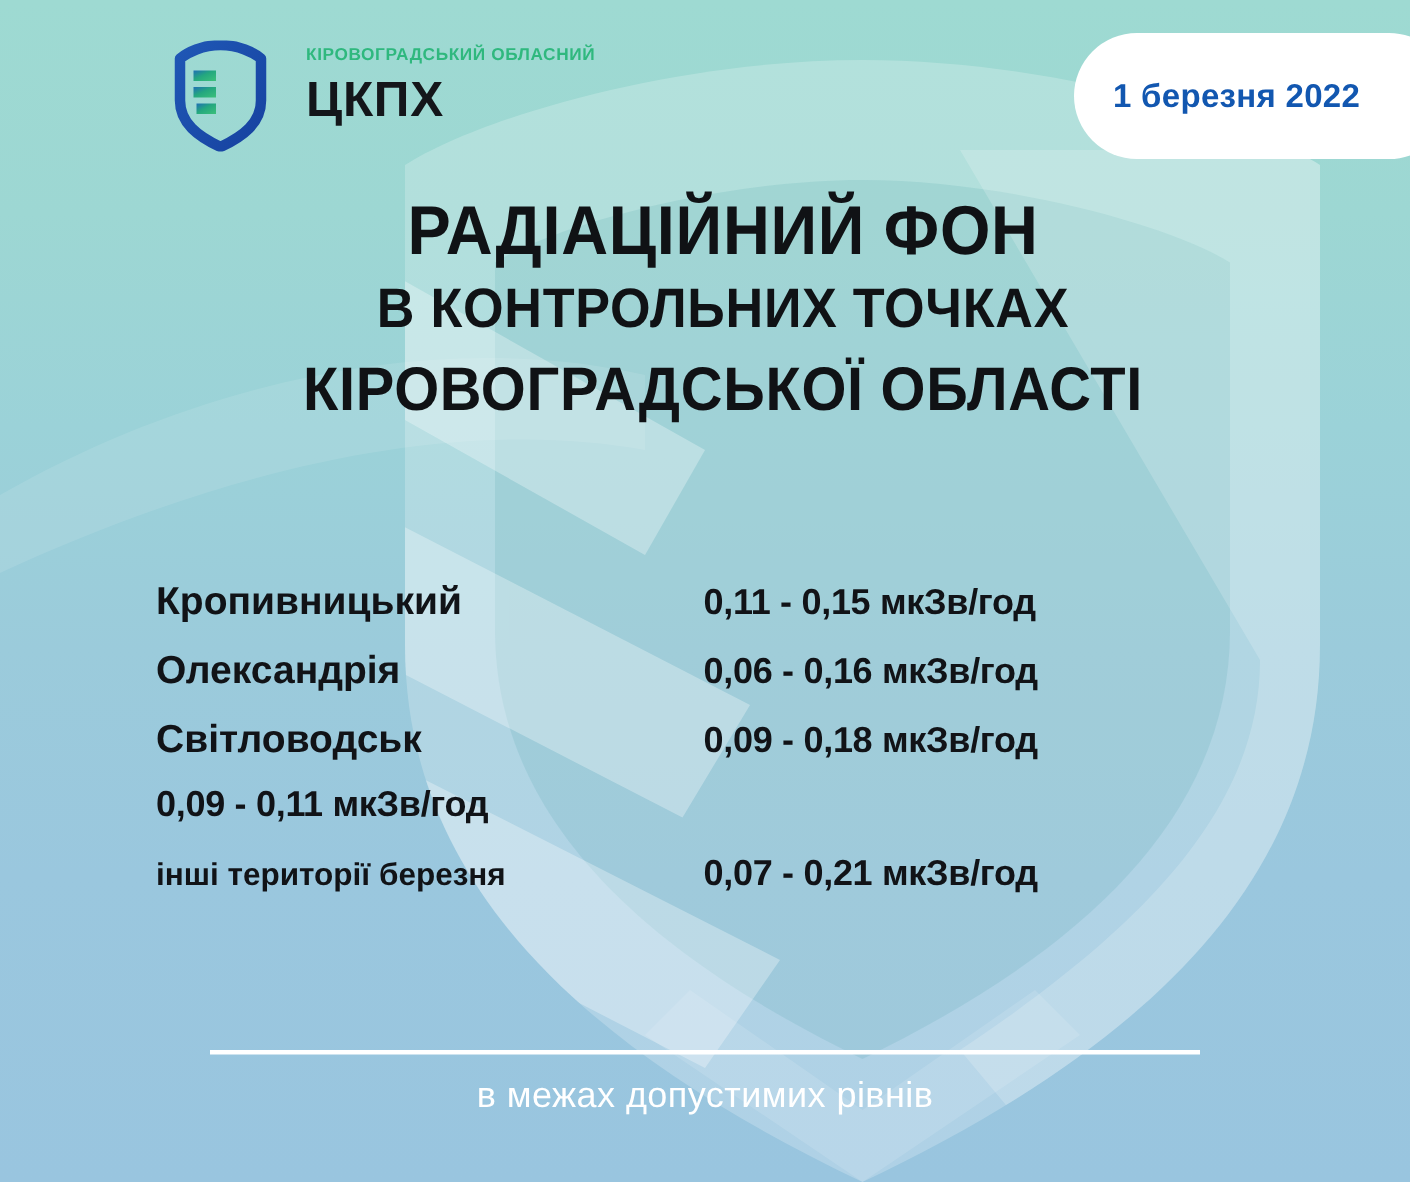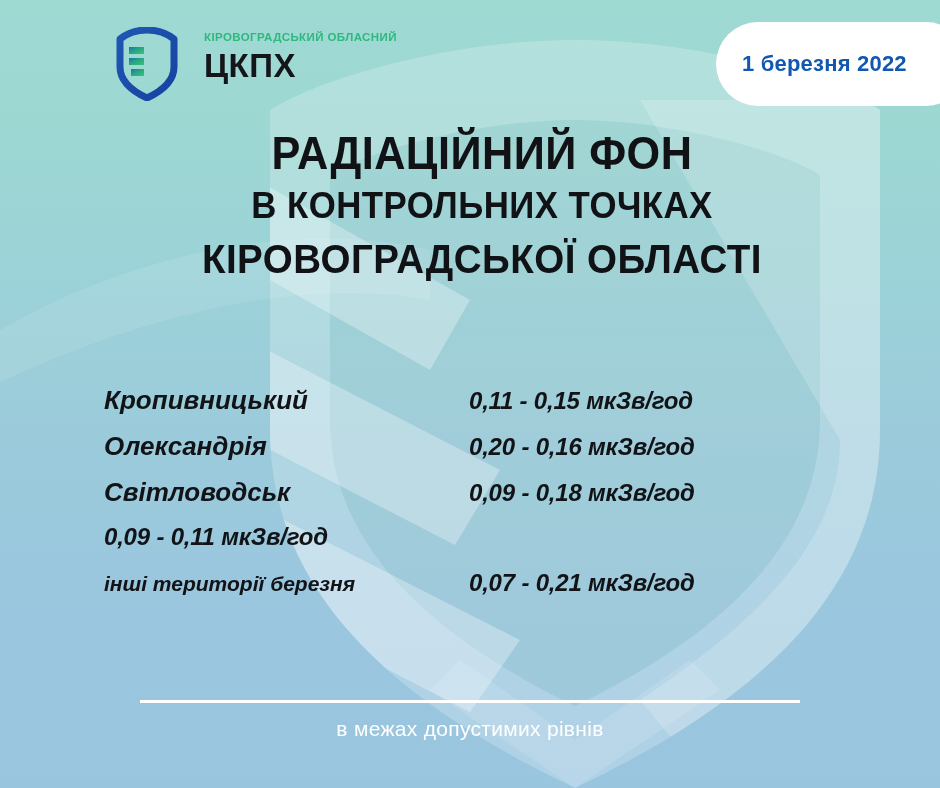--- a/index.html
+++ b/index.html
@@ -112,21 +112,20 @@
     line-height: 54px;
     transform: scaleX(0.94);
   }
 
   
   .data-block {
     position: absolute;
     left: 104px;
     top: 385px;
     width: 740px;
-    font-style: italic;
   }
   .data-row {
     display: flex;
     align-items: baseline;
     height: 46px;
   }
   .row-label {
     width: 365px;
     font-size: 26px;
     font-weight: bold;
@@ -150,21 +149,21 @@
     width: 660px;
     text-align: center;
   }
   .footer-rule {
     height: 3px;
     background: #ffffff;
     width: 100%;
   }
   .footer-text {
     margin-top: 14px;
-    font-size: 21px;
+    font-size: 24px;
     color: #ffffff;
     letter-spacing: 0.3px;
     white-space: nowrap;
   }
 </style>
 </head>
 <body>
 
 <div id="poster">
 
@@ -254,21 +253,21 @@
     <div class="title-l3">КІРОВОГРАДСЬКОЇ ОБЛАСТІ</div>
   </div>
 
   <div class="data-block">
     <div class="data-row">
       <div class="row-label">Кропивницький</div>
       <div class="row-value">0,11 - 0,15 мкЗв/год</div>
     </div>
     <div class="data-row">
       <div class="row-label">Олександрія</div>
-      <div class="row-value">0,20 - 0,16 мкЗв/год</div>
+      <div class="row-value">0,06 - 0,16 мкЗв/год</div>
     </div>
     <div class="data-row">
       <div class="row-label">Світловодськ</div>
       <div class="row-value">0,09 - 0,18 мкЗв/год</div>
     </div>
     <div class="data-row">
       <div class="row-value">0,09 - 0,11 мкЗв/год</div>
     </div>
     <div class="data-row">
       <div class="row-label small">інші території березня</div>

